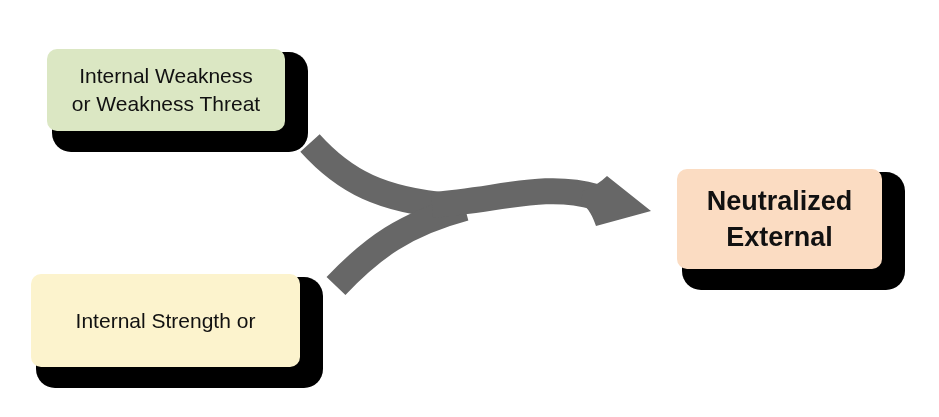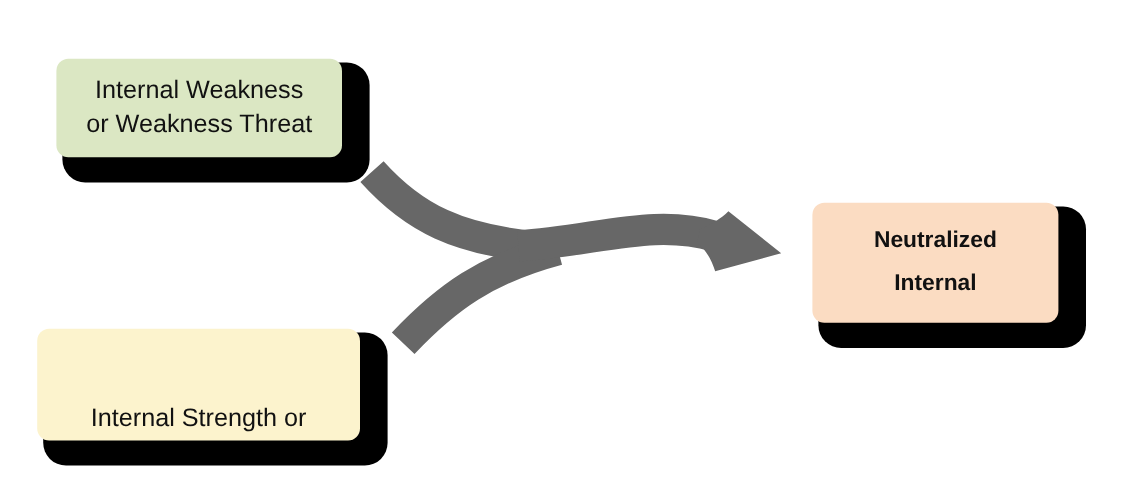--- a/index.html
+++ b/index.html
@@ -19,23 +19,23 @@
     justify-content: center;
     text-align: center;
     border-radius: 10px;
     box-shadow: 14px 12px 0 9px #000000;
     color: #111111;
     box-sizing: border-box;
     padding: 4px 8px;
   }
   .node .line { display: block; white-space: nowrap; }
   .node-source { font-size: 21px; line-height: 28px; font-weight: 400; }
-  .node-result { font-size: 19px; line-height: 36px; font-weight: 700; }
+  .node-result { font-size: 27px; line-height: 36px; font-weight: 700; }
   #box-weakness   { left: 47px;  top: 49px;  width: 238px; height: 82px;  }
-  #box-strength   { left: 31px;  top: 274px; width: 269px; height: 93px; justify-content: flex-end;  }
+  #box-strength   { left: 31px;  top: 274px; width: 269px; height: 93px;  }
   #box-neutral    { left: 677px; top: 169px; width: 205px; height: 100px; }
   .arrow-layer {
     position: absolute;
     left: 0; top: 0;
     width: 939px; height: 417px;
     pointer-events: none;
   }
 </style>
 </head>
 <body>
@@ -57,16 +57,16 @@
     <span class="line">Internal Weakness</span>
     <span class="line">or Weakness Threat</span>
   </div>
 
   <div class="node node-source" id="box-strength" style="background-color: rgb(252, 243, 205);">
     <span class="line">Internal Strength or</span>
   </div>
 
   <div class="node node-result" id="box-neutral" style="background-color: rgb(251, 220, 194);">
     <span class="line">Neutralized</span>
-    <span class="line">Internal</span>
+    <span class="line">External</span>
   </div>
 
 </div>
 
 </body></html>

